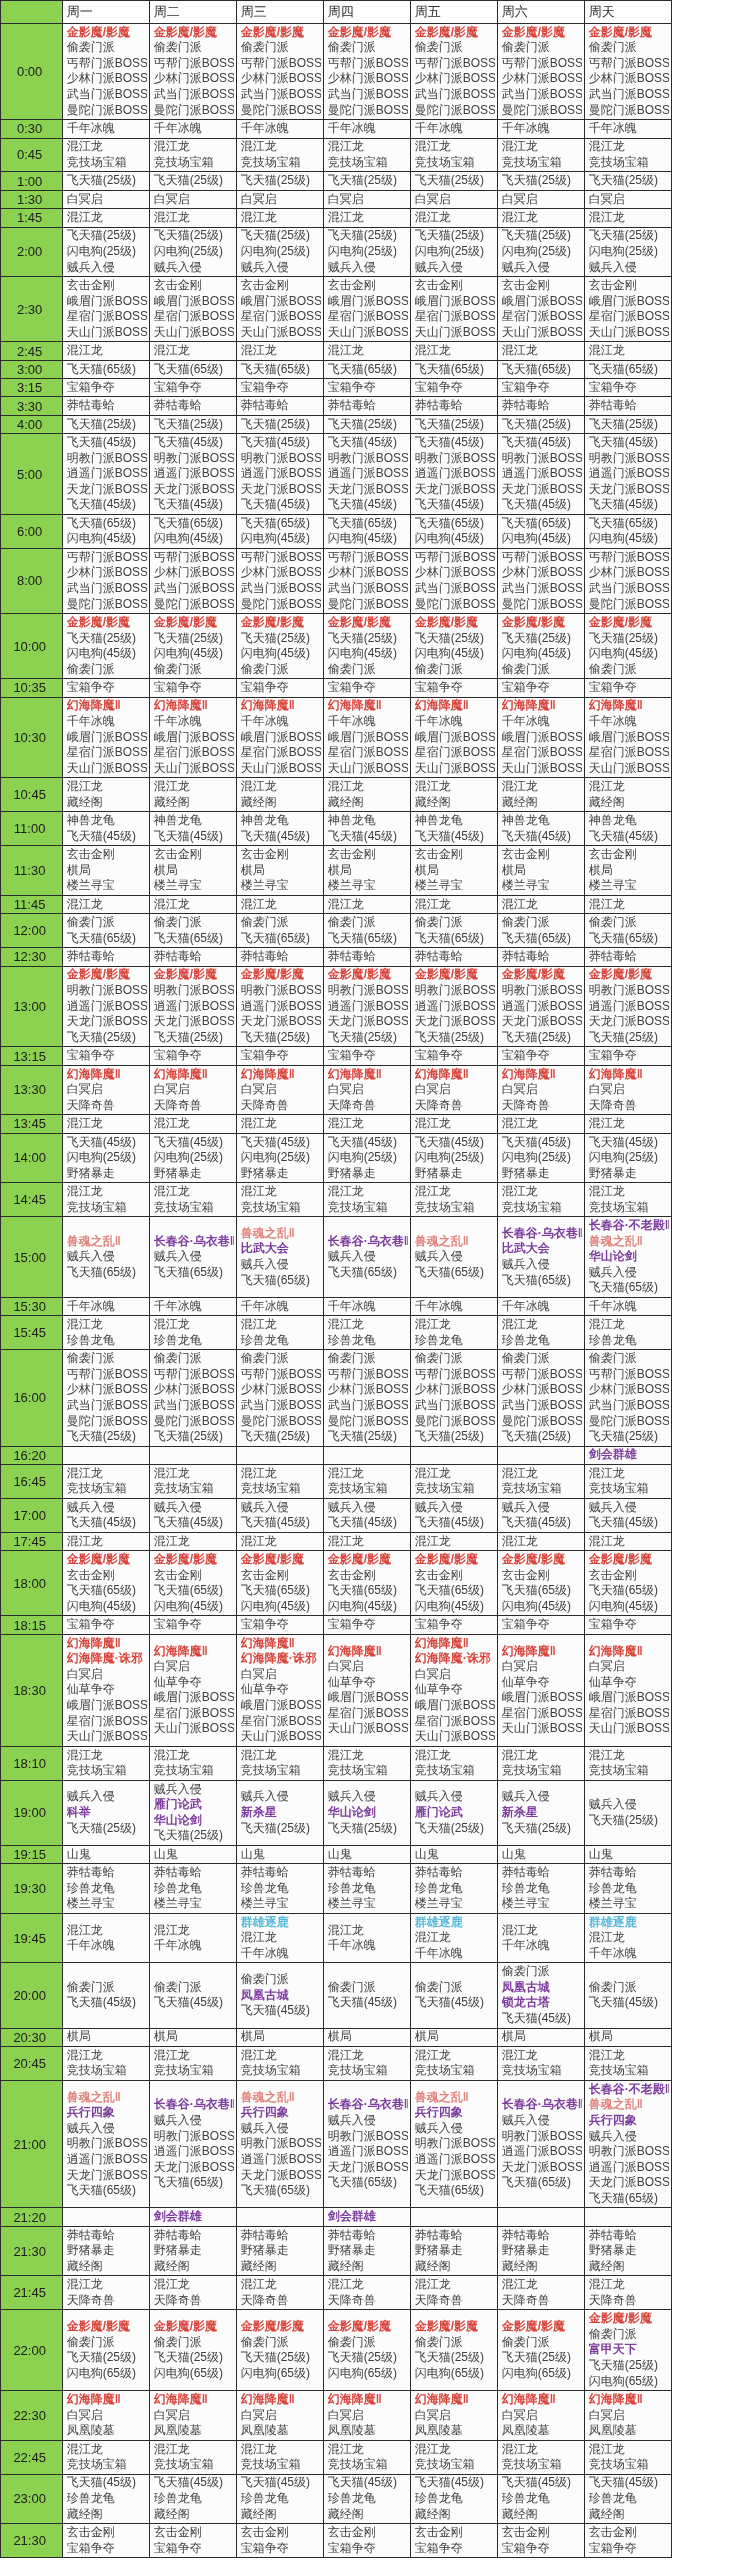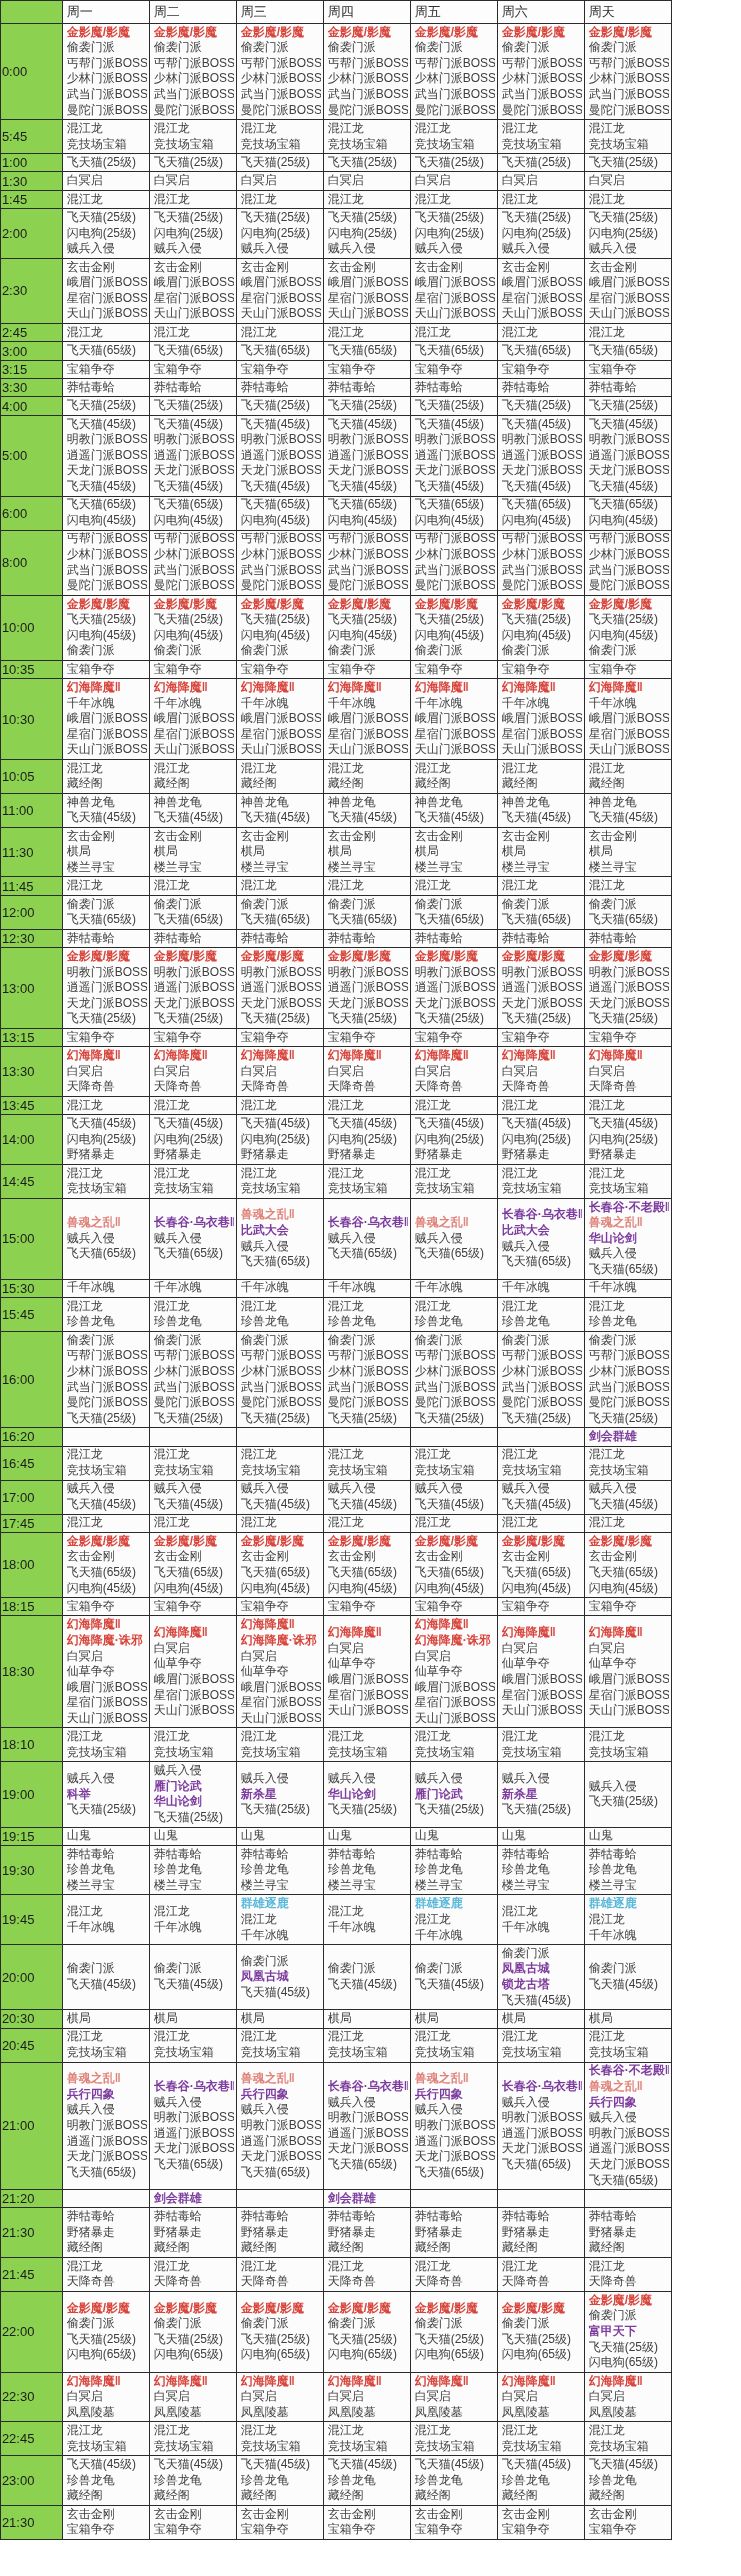--- a/index.html
+++ b/index.html
@@ -3,21 +3,21 @@
 <meta charset="utf-8">
 <style>
   html,body{margin:0;padding:0;background:#ffffff;}
   body{width:742px;font-family:"Liberation Sans","DejaVu Sans",sans-serif;}
   table{border-collapse:collapse;width:672px;table-layout:fixed;}
   col.timecol{width:62px;}
   th,td{border:0.9px solid #2b2b2b;}
   thead th{background:#fdfdfd;text-align:left;font-weight:normal;font-size:13px;
            color:#2e2e2e;padding:1.9px 3.7px;height:15px;}
   th.corner{background:#8cd14f;}
-  td.time{background:#8cd14f;text-align:left;padding:0.9px 4.6px 0.9px 0.9px;
+  td.time{background:#8cd14f;text-align:center;padding:0.9px 4.6px 0.9px 0.9px;
           font-size:13px;color:#1c1c1c;vertical-align:middle;}
   td.cell{background:#fcfcfc;vertical-align:middle;padding:0.9px 1.9px 0.9px 3.7px;}
   .ev{font-size:12px;line-height:15.6px;color:#3e3e3e;white-space:nowrap;overflow:hidden;}
   .red{color:#d8453c;font-weight:bold;}
   .pink{color:#e0837b;font-weight:bold;}
   .purple{color:#7d3c9e;font-weight:bold;}
   .cyan{color:#58b8da;font-weight:bold;}
 </style>
 </head>
 <body>
@@ -100,21 +100,45 @@
           <td class="cell">
             <div class="ev red">金影魔/影魔</div>
             <div class="ev">偷袭门派</div>
             <div class="ev">丐帮门派BOSS</div>
             <div class="ev">少林门派BOSS</div>
             <div class="ev">武当门派BOSS</div>
             <div class="ev">曼陀门派BOSS</div>
           </td>
         </tr>
         <tr>
-          <td class="time">5:45</td>
+          <td class="time">0:30</td>
+          <td class="cell">
+            <div class="ev">千年冰魄</div>
+          </td>
+          <td class="cell">
+            <div class="ev">千年冰魄</div>
+          </td>
+          <td class="cell">
+            <div class="ev">千年冰魄</div>
+          </td>
+          <td class="cell">
+            <div class="ev">千年冰魄</div>
+          </td>
+          <td class="cell">
+            <div class="ev">千年冰魄</div>
+          </td>
+          <td class="cell">
+            <div class="ev">千年冰魄</div>
+          </td>
+          <td class="cell">
+            <div class="ev">千年冰魄</div>
+          </td>
+        </tr>
+        <tr>
+          <td class="time">0:45</td>
           <td class="cell">
             <div class="ev">混江龙</div>
             <div class="ev">竞技场宝箱</div>
           </td>
           <td class="cell">
             <div class="ev">混江龙</div>
             <div class="ev">竞技场宝箱</div>
           </td>
           <td class="cell">
             <div class="ev">混江龙</div>
@@ -655,21 +679,21 @@
           </td>
           <td class="cell">
             <div class="ev red">幻海降魔‖</div>
             <div class="ev">千年冰魄</div>
             <div class="ev">峨眉门派BOSS</div>
             <div class="ev">星宿门派BOSS</div>
             <div class="ev">天山门派BOSS</div>
           </td>
         </tr>
         <tr>
-          <td class="time">10:05</td>
+          <td class="time">10:45</td>
           <td class="cell">
             <div class="ev">混江龙</div>
             <div class="ev">藏经阁</div>
           </td>
           <td class="cell">
             <div class="ev">混江龙</div>
             <div class="ev">藏经阁</div>
           </td>
           <td class="cell">
             <div class="ev">混江龙</div>

